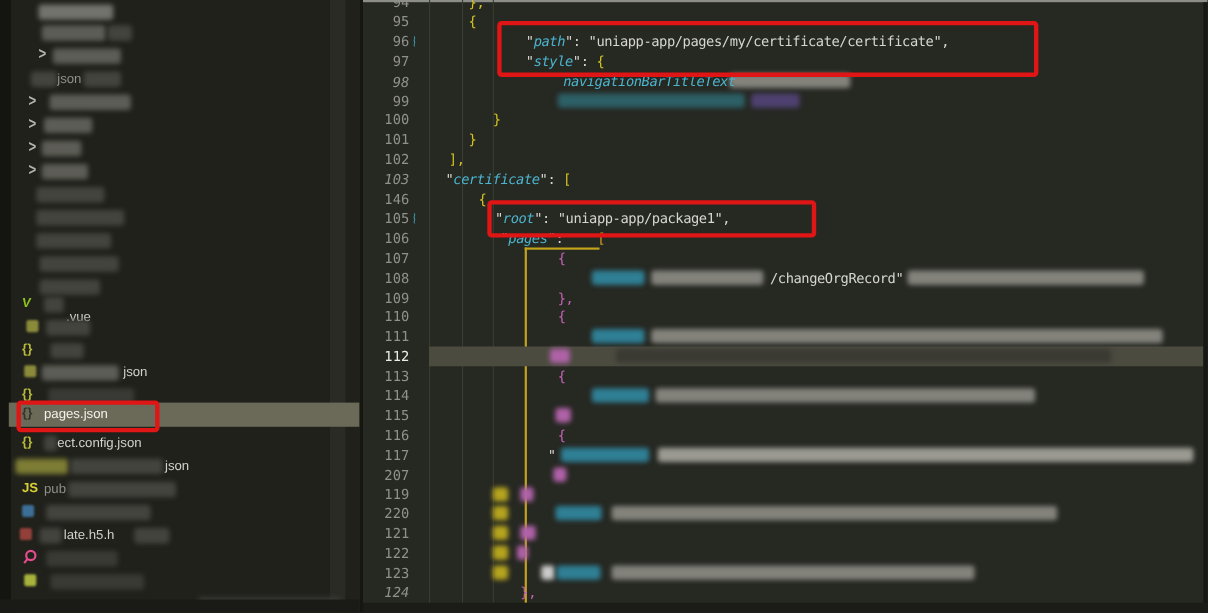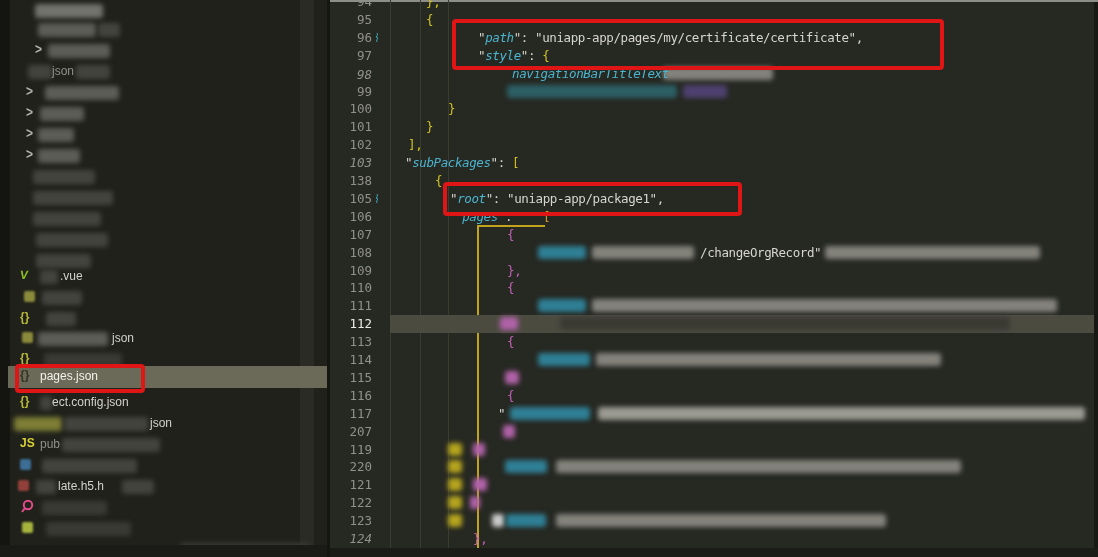--- a/index.html
+++ b/index.html
@@ -94,21 +94,21 @@
         </div>
         <div class="sb-row" style="top: 229px;">
           <div class="sb-blur" style="left: 36px; width: 72px; background: rgb(68, 68, 63);"></div>
         </div>
         <div class="sb-row" style="top: 250px;">
           <div class="sb-blur" style="left: 36px; width: 55px; background: rgb(68, 68, 63);"></div>
         </div>
         <div class="sb-row" style="top: 266px;">
           <div class="ic" style="left: 20px; color: rgb(143, 195, 31); transform: skewX(-8deg);">V</div>
           <div class="sb-blur" style="left: 40px; width: 18px; background: rgb(68, 68, 63);"></div>
-          <div class="frag" style="left: 60px;">.vue</div>
+          <div class="frag" style="left: 60px; margin-top: 12px;">.vue</div>
         </div>
         <div class="sb-row" style="top: 287px;">
           <div class="ic sq" style="left: 24px; background: rgb(138, 138, 58);"></div>
           <div class="sb-blur" style="left: 42px; width: 40px; background: rgb(68, 68, 63);"></div>
         </div>
         <div class="sb-row" style="top: 308px;">
           <div class="ic" style="left: 20px; color: rgb(184, 184, 59);">{}</div>
           <div class="sb-blur" style="left: 46px; width: 30px; background: rgb(68, 68, 63);"></div>
         </div>
         <div class="sb-row" style="top: 328px;">
@@ -213,23 +213,23 @@
         <div class="gut" style="top: 118.3px;">101</div>
         <div class="cl" style="top: 118.3px;">
           <div class="seg" style="left: 99px;"><span style="color: rgb(211, 195, 34);">}</span></div>
         </div>
         <div class="gut" style="top: 136.2px;">102</div>
         <div class="cl" style="top: 136.2px;">
           <div class="seg" style="left: 81px;"><span style="color: rgb(211, 195, 34);">],</span></div>
         </div>
         <div class="gut" style="top: 154.1px; font-style: italic;">103</div>
         <div class="cl" style="top: 154.1px;">
-          <div class="seg" style="left: 78px;"><span style="color: rgb(214, 214, 207);">"</span><span class="run-i" style="color: rgb(76, 180, 207);">subPackages</span><span style="color: rgb(214, 214, 207);">": </span><span style="color: rgb(211, 195, 34);">[</span></div>
-        </div>
-        <div class="gut" style="top: 172px;">138</div>
+          <div class="seg" style="left: 78px;"><span style="color: rgb(214, 214, 207);">"</span><span class="run-i" style="color: rgb(76, 180, 207);">certificate</span><span style="color: rgb(214, 214, 207);">": </span><span style="color: rgb(211, 195, 34);">[</span></div>
+        </div>
+        <div class="gut" style="top: 172px;">146</div>
         <div class="cl" style="top: 172px;">
           <div class="seg" style="left: 108px;"><span style="color: rgb(211, 195, 34);">{</span></div>
         </div>
         <div class="gut" style="top: 189.9px;">105</div>
         <div class="squig" style="top: 192.9px;">~~</div>
         <div class="cl" style="top: 189.9px;">
           <div class="seg" style="left: 123px;"><span style="color: rgb(214, 214, 207);">"</span><span class="run-i" style="color: rgb(76, 180, 207);">root</span><span style="color: rgb(214, 214, 207);">": </span><span style="color: rgb(214, 214, 207);">"uniapp-app/package1",</span></div>
         </div>
         <div class="gut" style="top: 207.8px;">106</div>
         <div class="cl" style="top: 207.8px;">

